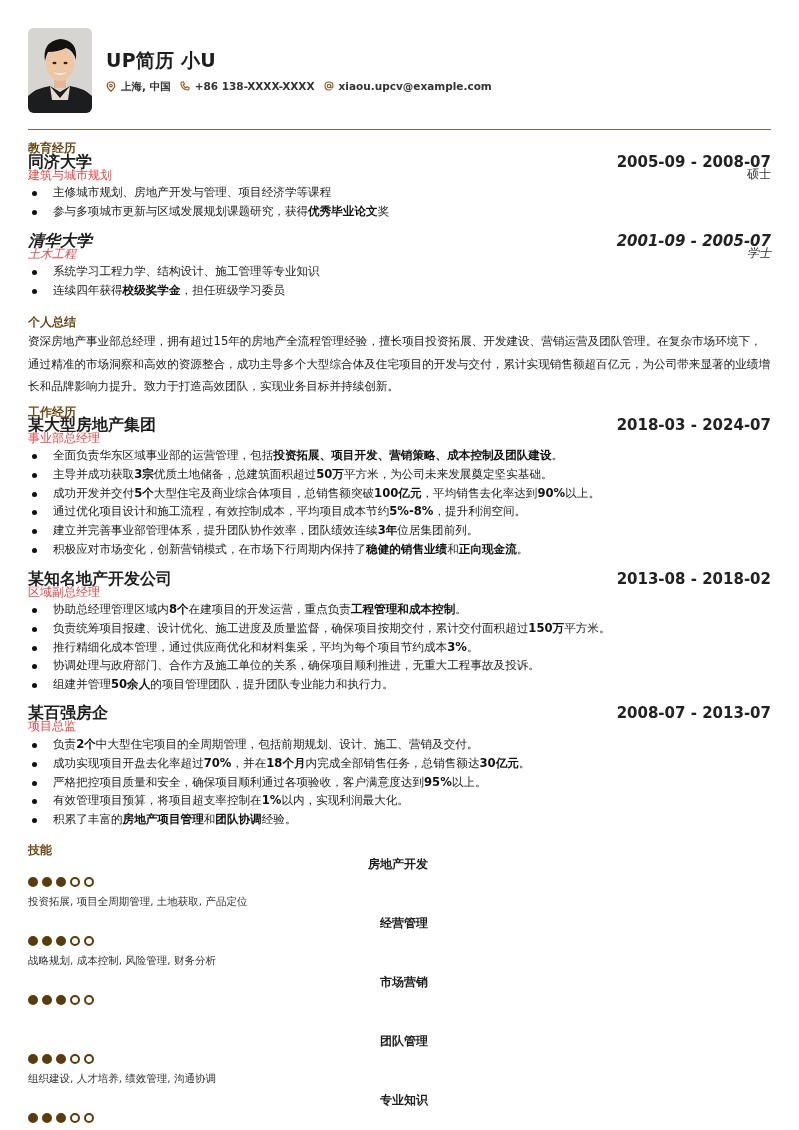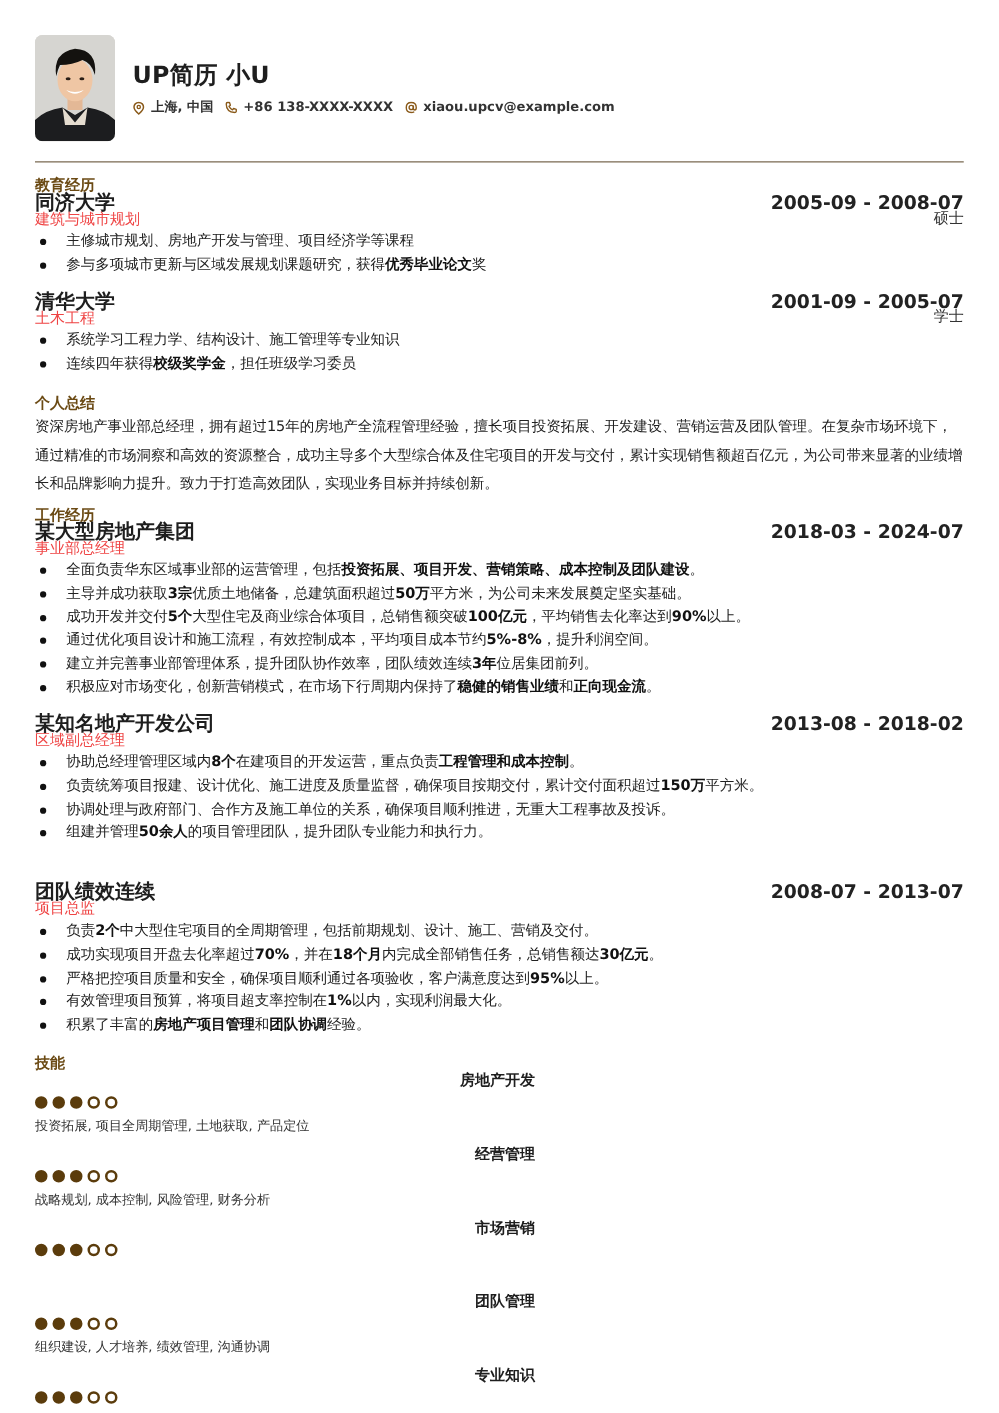--- a/index.html
+++ b/index.html
@@ -96,21 +96,21 @@
     <div class="entry-org">同济大学</div>
     <div class="entry-role">建筑与城市规划</div>
     <div class="entry-date">2005-09 - 2008-07</div>
     <div class="entry-degree">硕士</div>
   </div>
   <ul class="bullets" style="top:183px;">
     <li><span>主修城市规划、房地产开发与管理、项目经济学等课程</span></li>
     <li><span>参与多项城市更新与区域发展规划课题研究，获得</span><b>优秀毕业论文</b><span>奖</span></li>
   </ul>
 
-  <div class="entry-head" style="top:234px;">
+  <div class="entry-head" style="top:234px;font-style:italic;">
     <div class="entry-org">清华大学</div>
     <div class="entry-role">土木工程</div>
     <div class="entry-date">2001-09 - 2005-07</div>
     <div class="entry-degree">学士</div>
   </div>
   <ul class="bullets" style="top:262px;">
     <li><span>系统学习工程力学、结构设计、施工管理等专业知识</span></li>
     <li><span>连续四年获得</span><b>校级奖学金</b><span>，担任班级学习委员</span></li>
   </ul>
 
@@ -134,26 +134,27 @@
   </ul>
 
   <div class="entry-head" style="top:572px;">
     <div class="entry-org">某知名地产开发公司</div>
     <div class="entry-role">区域副总经理</div>
     <div class="entry-date">2013-08 - 2018-02</div>
   </div>
   <ul class="bullets tight" style="top:600px;">
     <li><span>协助总经理管理区域内</span><b>8个</b><span>在建项目的开发运营，重点负责</span><b>工程管理和成本控制</b><span>。</span></li>
     <li><span>负责统筹项目报建、设计优化、施工进度及质量监督，确保项目按期交付，累计交付面积超过</span><b>150万</b><span>平方米。</span></li>
+    <li><span>推行精细化成本管理，通过供应商优化和材料集采，平均为每个项目节约成本</span><b>3%</b><span>。</span></li>
     <li><span>协调处理与政府部门、合作方及施工单位的关系，确保项目顺利推进，无重大工程事故及投诉。</span></li>
     <li><span>组建并管理</span><b>50余人</b><span>的项目管理团队，提升团队专业能力和执行力。</span></li>
   </ul>
 
   <div class="entry-head" style="top:706px;">
-    <div class="entry-org">团队绩效连续</div>
+    <div class="entry-org">某百强房企</div>
     <div class="entry-role">项目总监</div>
     <div class="entry-date">2008-07 - 2013-07</div>
   </div>
   <ul class="bullets tight" style="top:735px;">
     <li><span>负责</span><b>2个</b><span>中大型住宅项目的全周期管理，包括前期规划、设计、施工、营销及交付。</span></li>
     <li><span>成功实现项目开盘去化率超过</span><b>70%</b><span>，并在</span><b>18个月</b><span>内完成全部销售任务，总销售额达</span><b>30亿元</b><span>。</span></li>
     <li><span>严格把控项目质量和安全，确保项目顺利通过各项验收，客户满意度达到</span><b>95%</b><span>以上。</span></li>
     <li><span>有效管理项目预算，将项目超支率控制在</span><b>1%</b><span>以内，实现利润最大化。</span></li>
     <li><span>积累了丰富的</span><b>房地产项目管理</b><span>和</span><b>团队协调</b><span>经验。</span></li>
   </ul>

